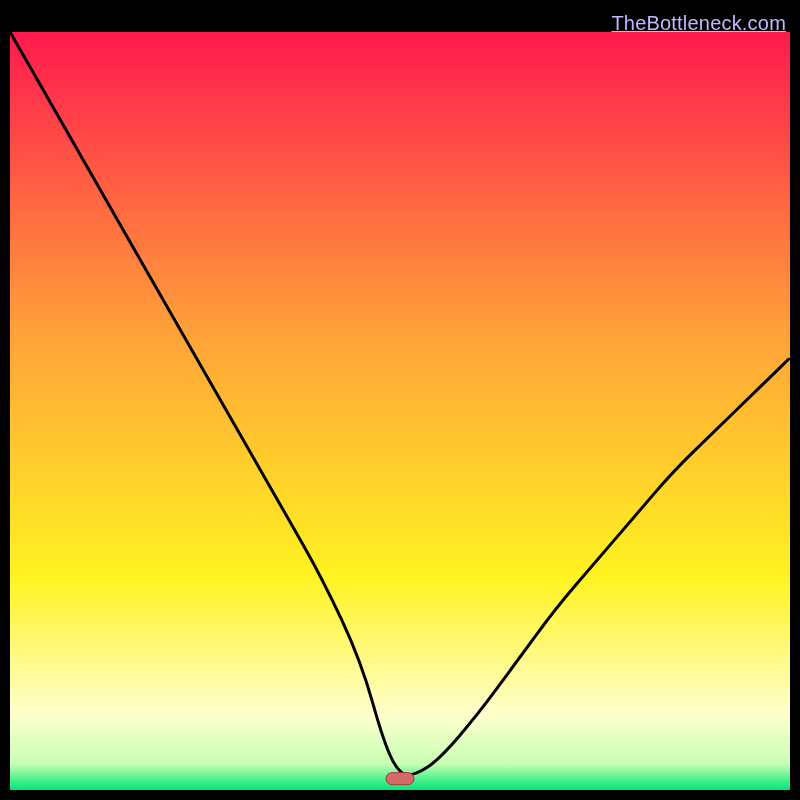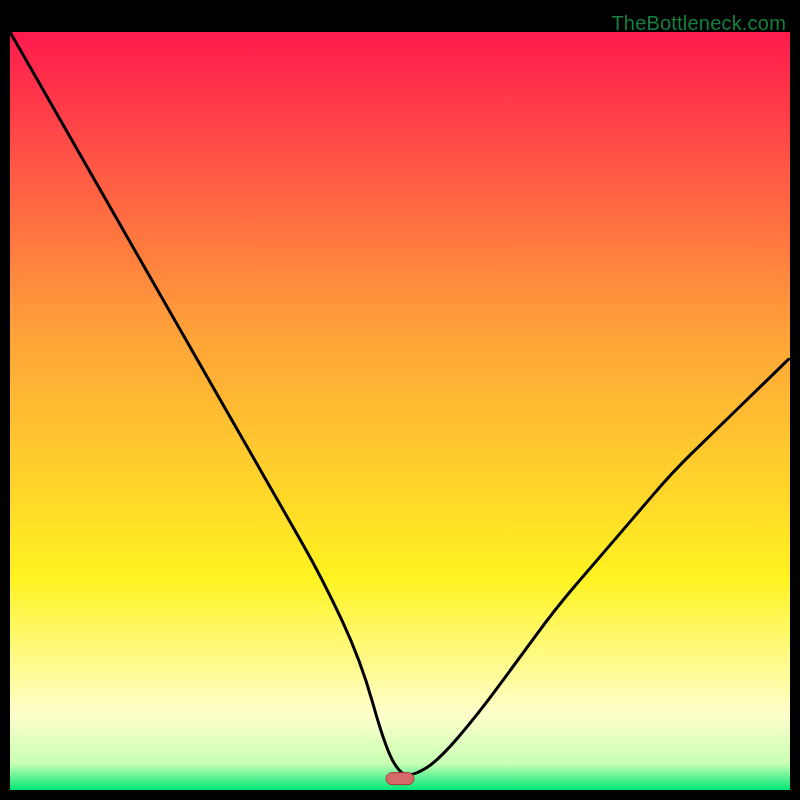--- a/index.html
+++ b/index.html
@@ -23,24 +23,25 @@
     position: absolute;
     left: 0;
     top: 22px;
     width: 780px;
     height: 758px;
   }
   .attribution {
     position: absolute;
     top: 2px;
     right: 4px;
-    color: #15803d;
+    color: #c4b5fd;
     font-size: 20px;
     font-weight: 500;
     letter-spacing: 0.2px;
+    text-decoration: underline;
   }
   svg { display: block; }
 </style>
 </head>
 <body>
 
 <div class="frame">
   <div class="attribution">TheBottleneck.com</div>
 
   <div class="plot">

